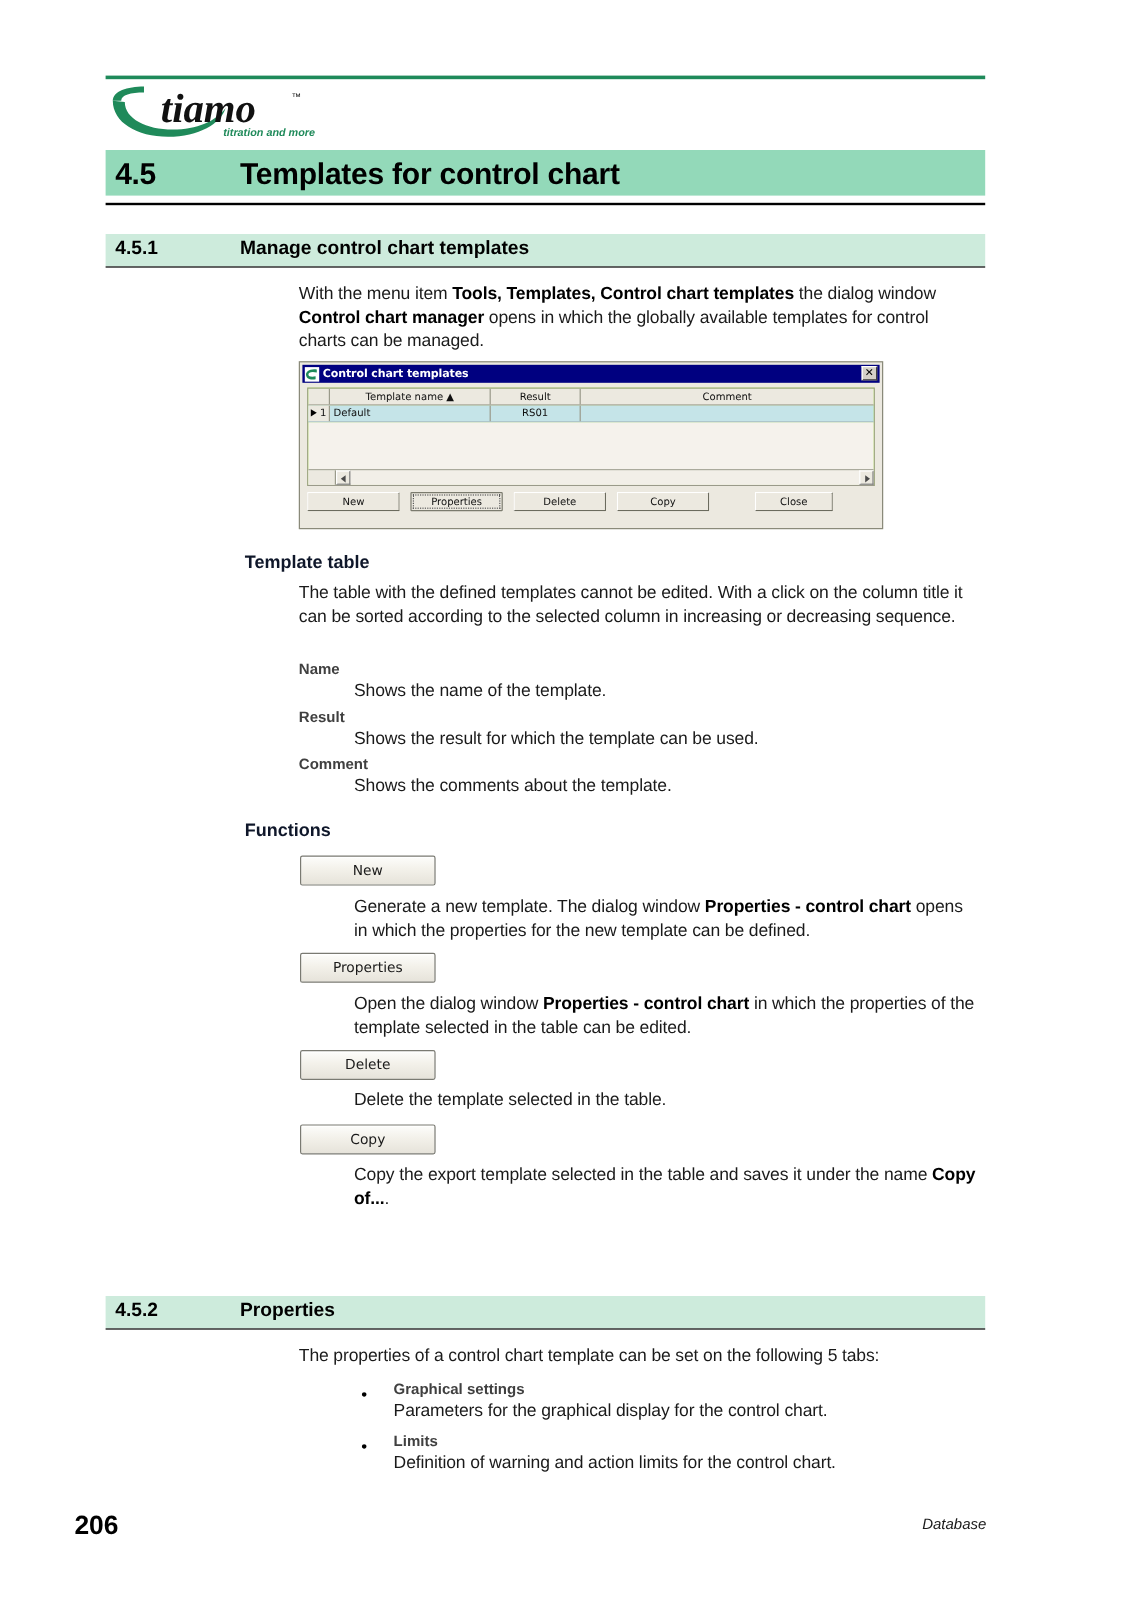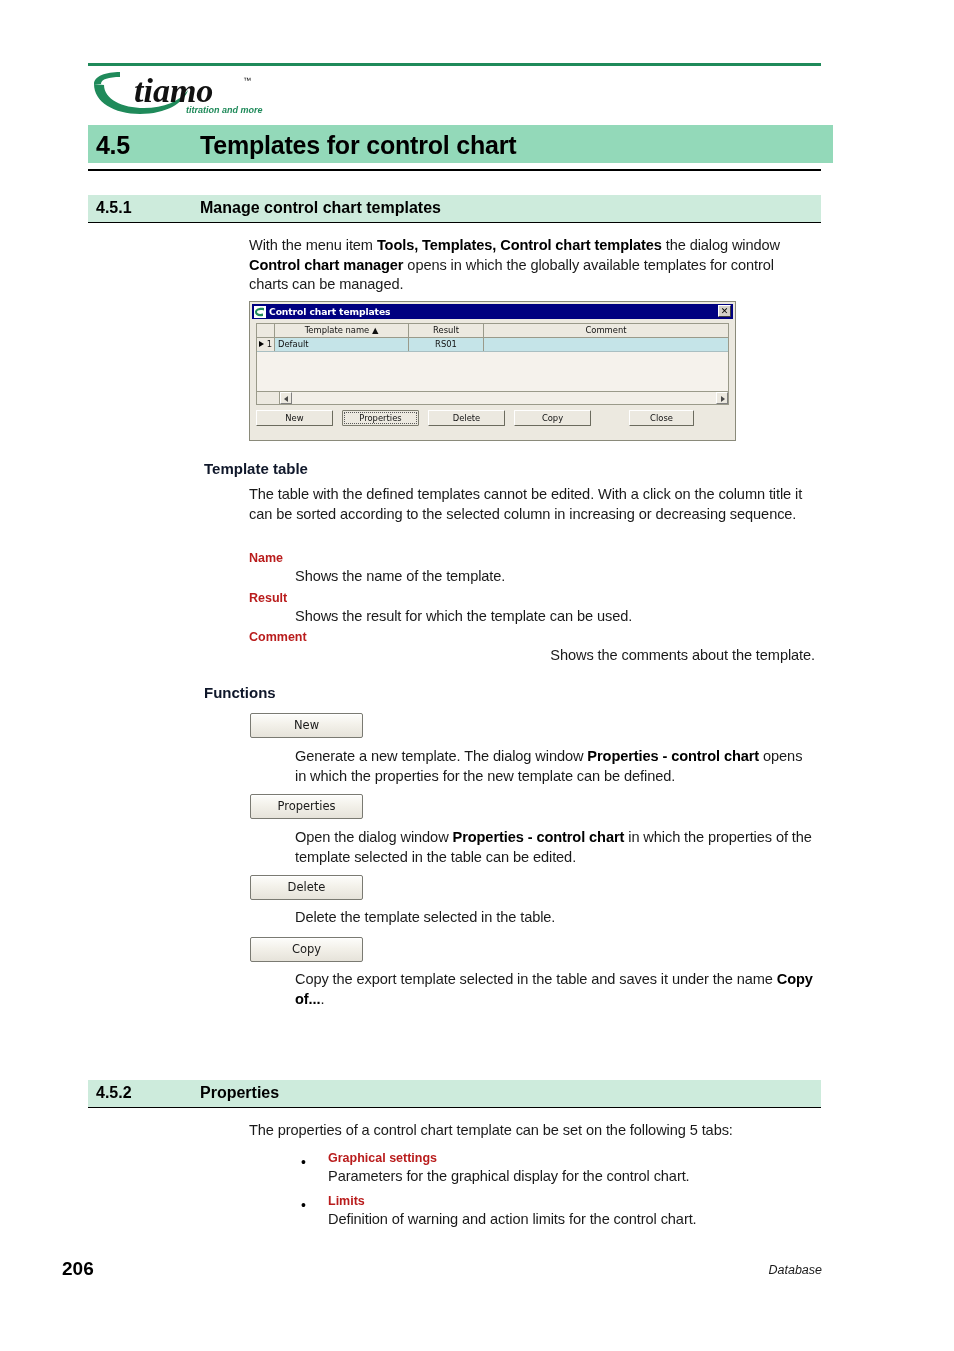--- a/index.html
+++ b/index.html
@@ -106,21 +106,21 @@
   .subhead {
     position: absolute;
     font-size: 15px;
     font-weight: bold;
     color: #0f172a;
   }
   .deflabel {
     position: absolute;
     font-size: 12.5px;
     font-weight: bold;
-    color: #b91c1c;
+    color: #404040;
   }
 
   
   .dialog {
     position: absolute;
     left: 249px; top: 301px;
     width: 487px; height: 140px;
     background: #ECE9E0;
     border: 1px solid #8a8a7a;
     box-sizing: border-box;
@@ -309,21 +309,21 @@
     position: absolute;
     font-size: 14px;
     line-height: 14px;
     color: #000;
   }
 
   
   .foot-page {
     position: absolute;
     left: 62px; top: 1258px;
-    font-size: 19px;
+    font-size: 22px;
     font-weight: bold;
     color: #000;
   }
   .foot-right {
     position: absolute;
     right: 132px; top: 1263px;
     font-size: 12.5px;
     font-style: italic;
     color: #1a1a1a;
   }
@@ -338,21 +338,21 @@
   <div class="logo">
     <svg width="240" height="48" viewBox="0 0 240 48">
       <path d="M6 14 C6 32 26 44 52 44 C78 44 96 33 100 20 C92 31 76 38 56 38 C34 38 16 29 16 15 Z" fill="#1F8A5A"></path>
       <path d="M6 14 C6 6 18 2 32 2 L32 7 C21 7 13 9 13 14 Z" fill="#1F8A5A"></path>
       <text x="46" y="32" font-family="'Liberation Serif', serif" font-size="34" font-style="italic" font-weight="bold" fill="#111111">tiamo</text>
       <text x="155" y="13" font-family="'Liberation Sans', sans-serif" font-size="8" fill="#111111">™</text>
       <text x="98" y="43" font-family="'Liberation Sans', sans-serif" font-size="9" font-style="italic" font-weight="bold" fill="#1F8A5A">titration and more</text>
     </svg>
   </div>
 
-  <div class="h1bar" style="top:125px;padding-left:12px;">
+  <div class="h1bar" style="top:125px;">
     <span class="num">4.5</span>
     <span class="title">Templates for control chart</span>
   </div>
   <div class="h1rule" style="top:169px;"></div>
 
   <div class="h2bar" style="top:195px;">
     <span class="num">4.5.1</span>
     <span class="title">Manage control chart templates</span>
   </div>
   <div class="h2rule" style="top:222px;"></div>
@@ -416,21 +416,21 @@
   <div class="subhead" style="left:204px; top:460px;">Template table</div>
   <div class="para" style="left:249px; top:485px; width:566px;">The table with the defined templates cannot be edited. With a click on the column title it can be sorted according to the selected column in increasing or decreasing sequence.</div>
 
   <div class="deflabel" style="left:249px; top:551px;">Name</div>
   <div class="para" style="left:295px; top:567px; width:520px;">Shows the name of the template.</div>
 
   <div class="deflabel" style="left:249px; top:591px;">Result</div>
   <div class="para" style="left:295px; top:607px; width:520px;">Shows the result for which the template can be used.</div>
 
   <div class="deflabel" style="left:249px; top:630px;">Comment</div>
-  <div class="para" style="left:295px; top:646px; width:520px;text-align:right;">Shows the comments about the template.</div>
+  <div class="para" style="left:295px; top:646px; width:520px;">Shows the comments about the template.</div>
 
   <div class="subhead" style="left:204px; top:684px;">Functions</div>
 
   <div class="fbtn" style="left:250px; top:713px;">New</div>
   <div class="para" style="left:295px; top:747px; width:520px;">
     <span>Generate a new template. The dialog window </span><b>Properties - control chart</b><span> opens in which the properties for the new template can be defined.</span>
   </div>
 
   <div class="fbtn" style="left:250px; top:794px;">Properties</div>
   <div class="para" style="left:295px; top:828px; width:520px;">

